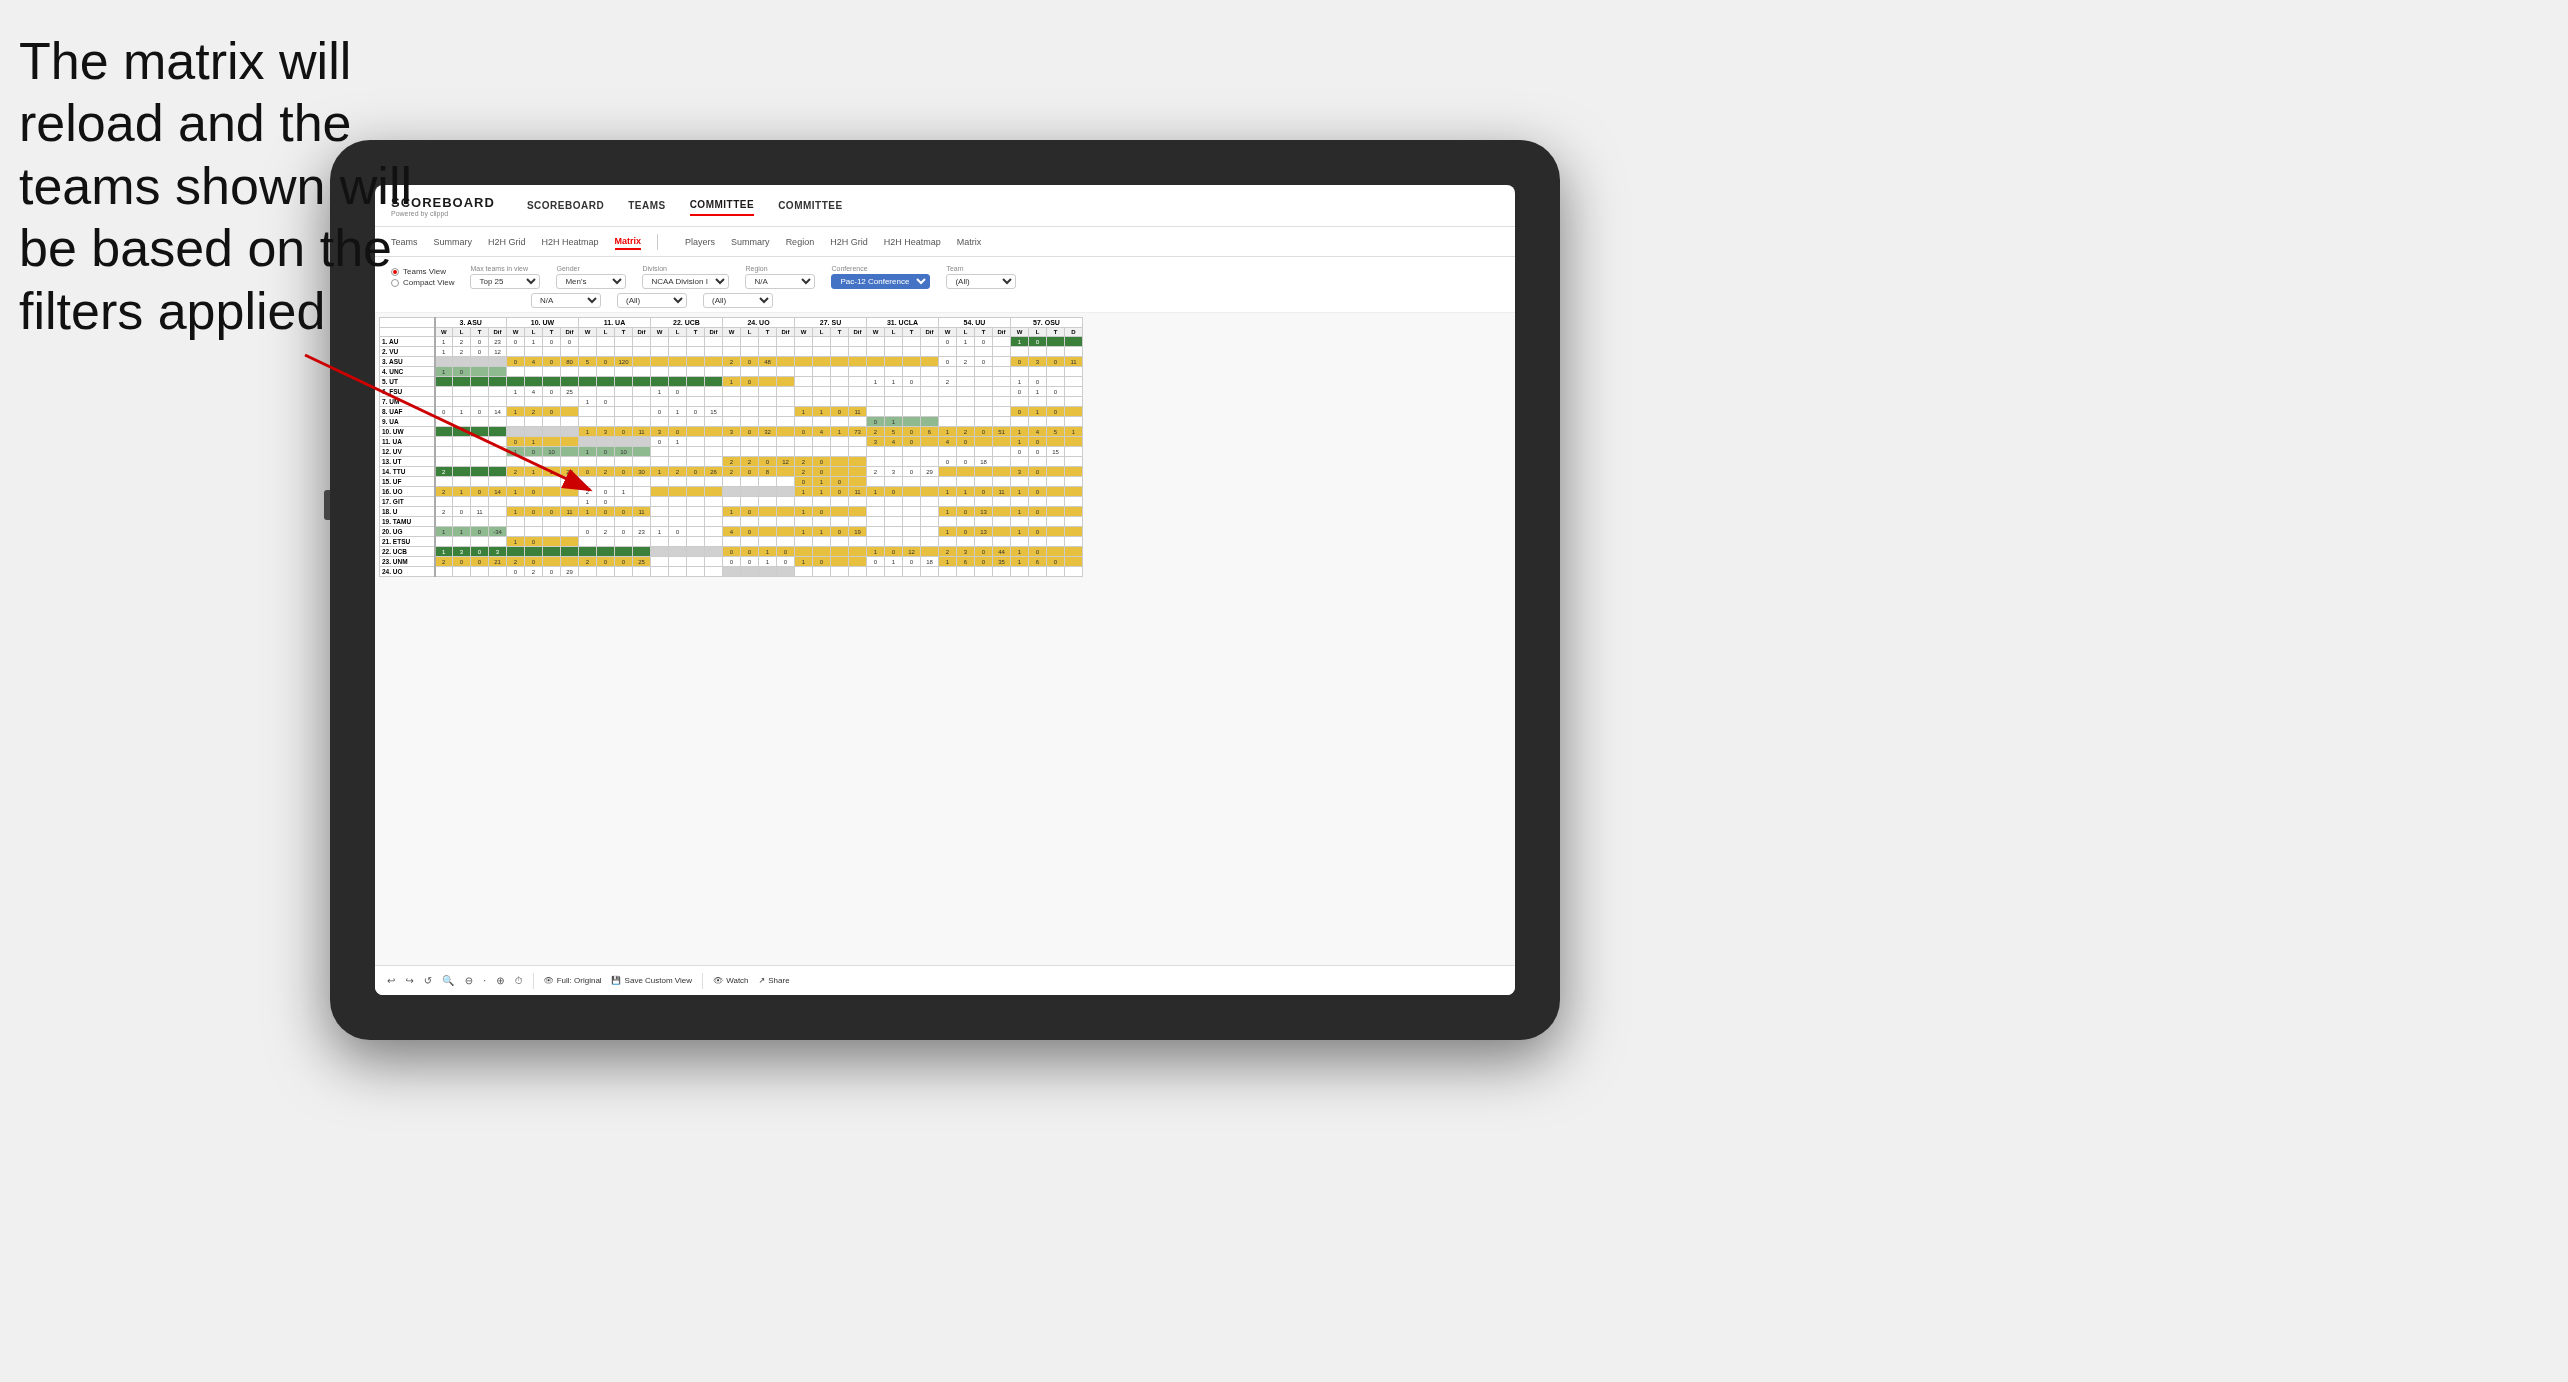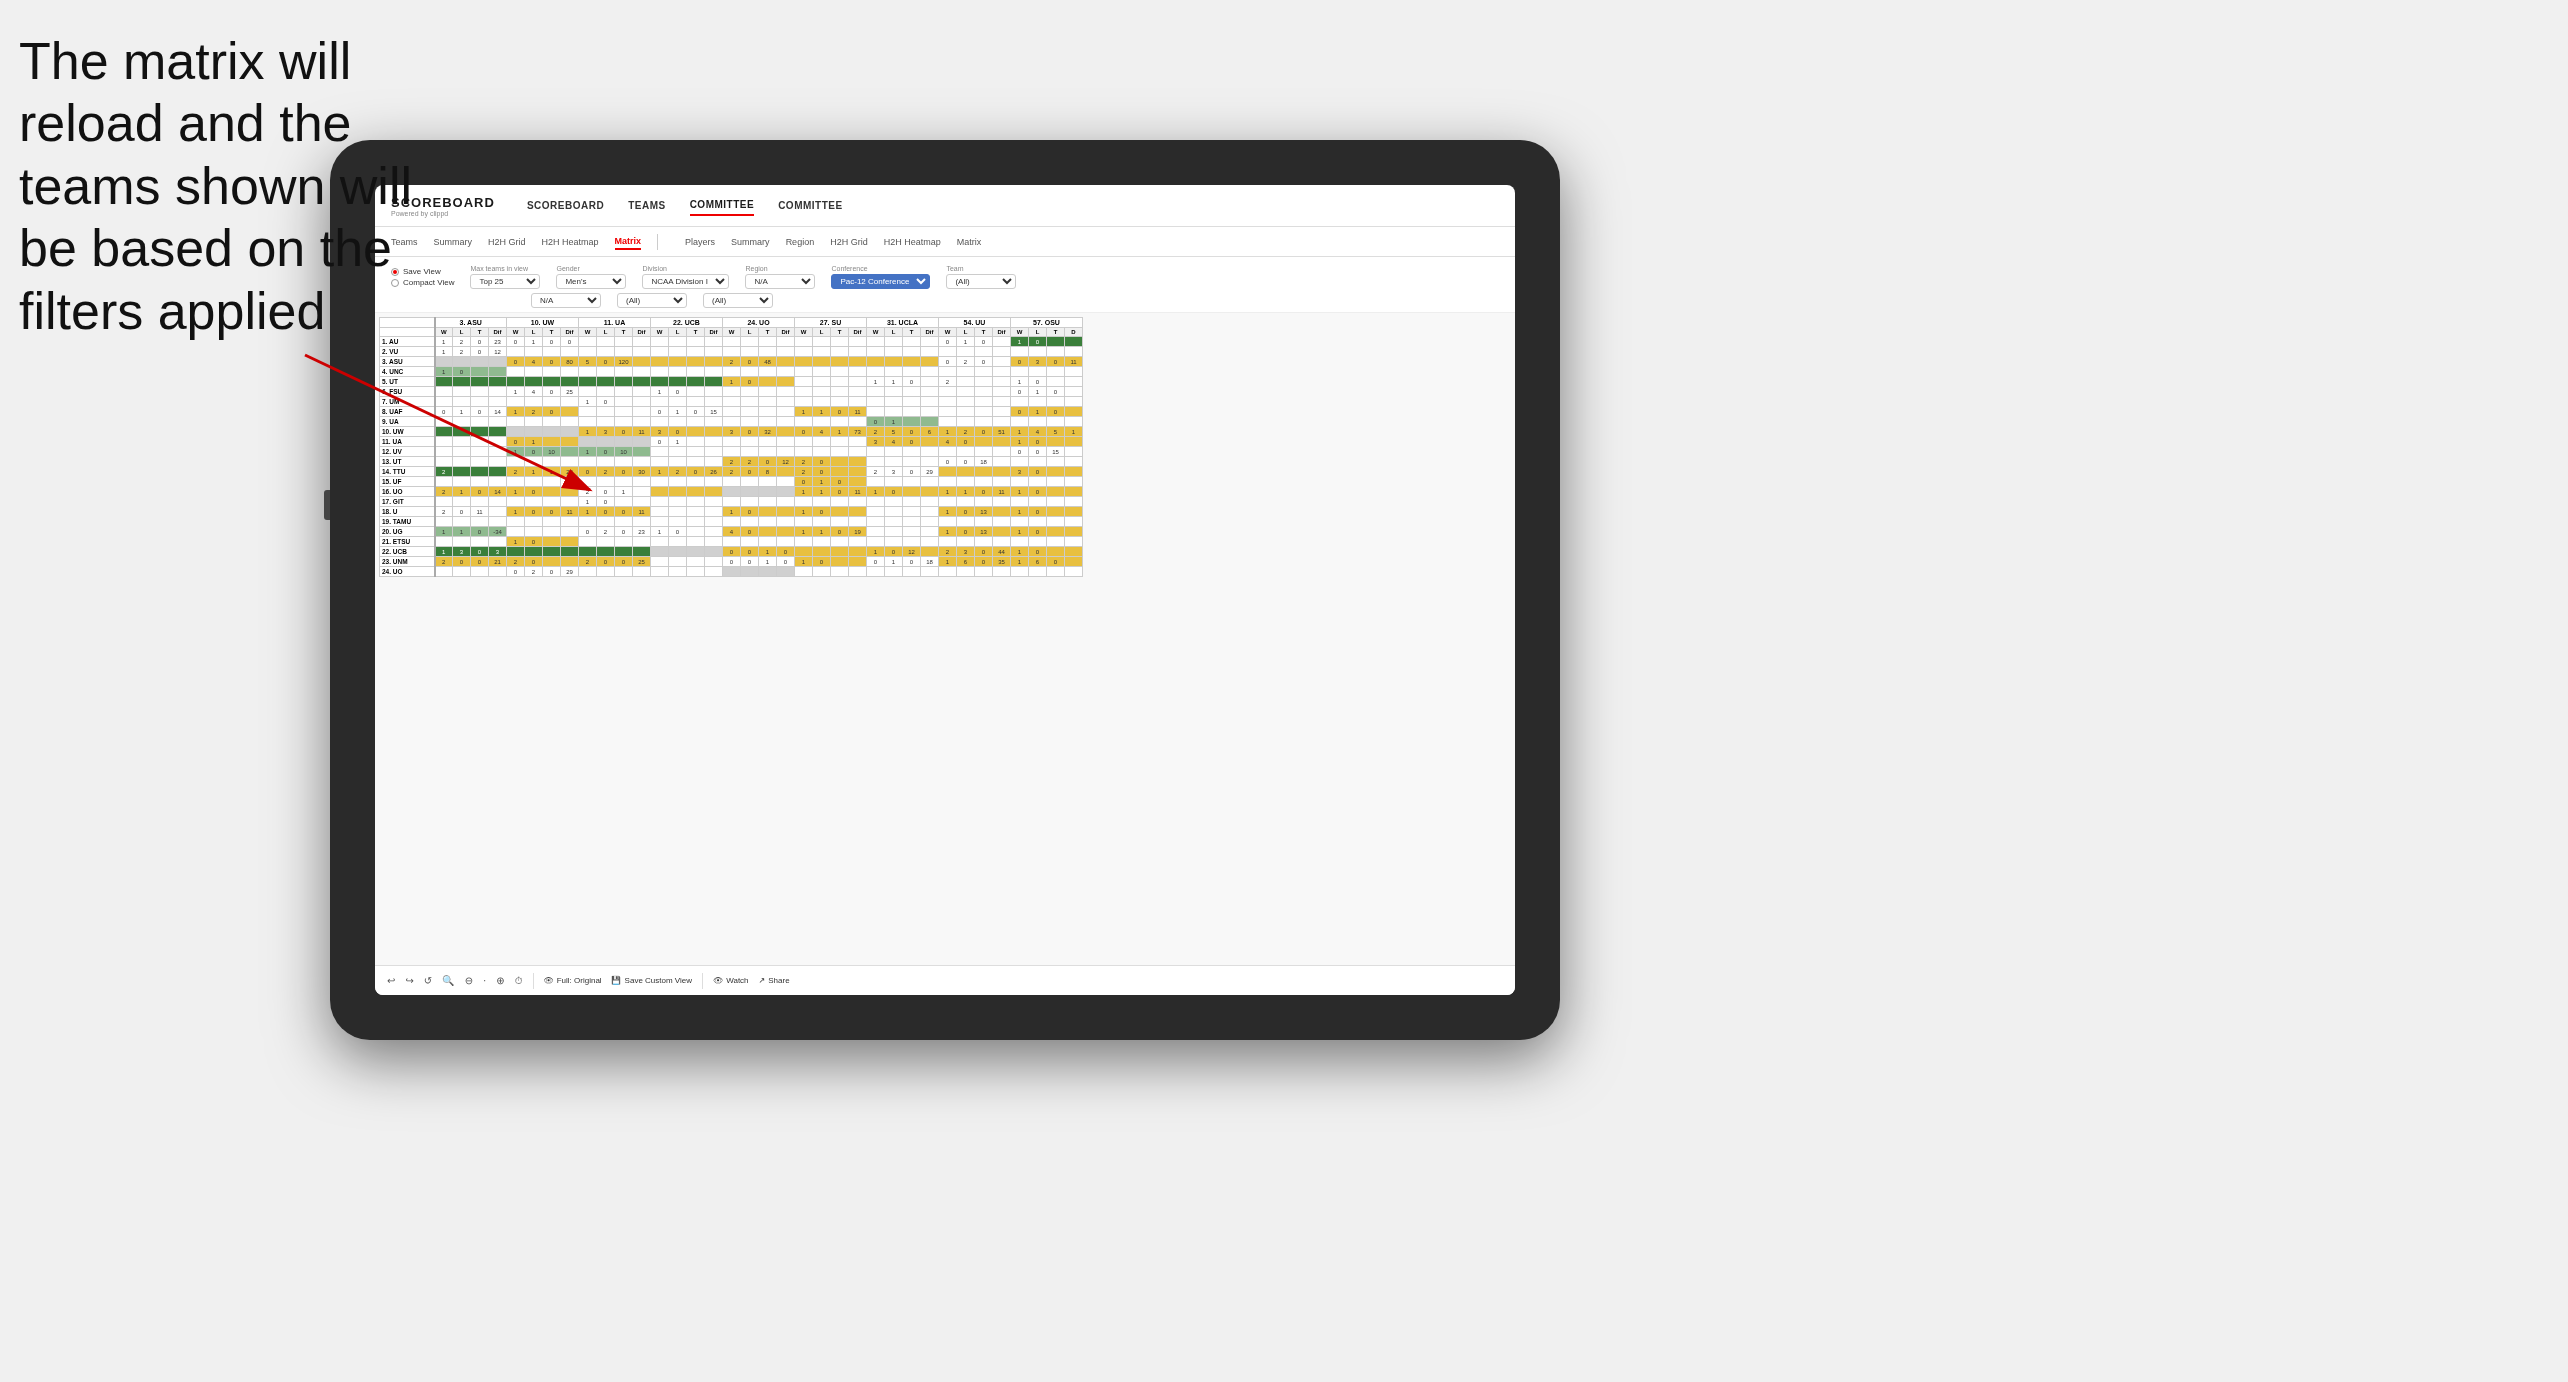--- a/index.html
+++ b/index.html
@@ -334,21 +334,21 @@
     </div>
 
     <div class="main-content">
 
       <div class="filter-bar">
         <div class="filter-row">
 
           <div class="radio-group">
             <div class="radio-item">
               <div class="radio-circle selected"></div>
-              <span>Save View</span>
+              <span>Teams View</span>
             </div>
             <div class="radio-item">
               <div class="radio-circle"></div>
               <span>Compact View</span>
             </div>
           </div>
 
           <div class="filter-group">
             <span class="filter-label">Max teams in view</span>
             <select class="filter-select">

